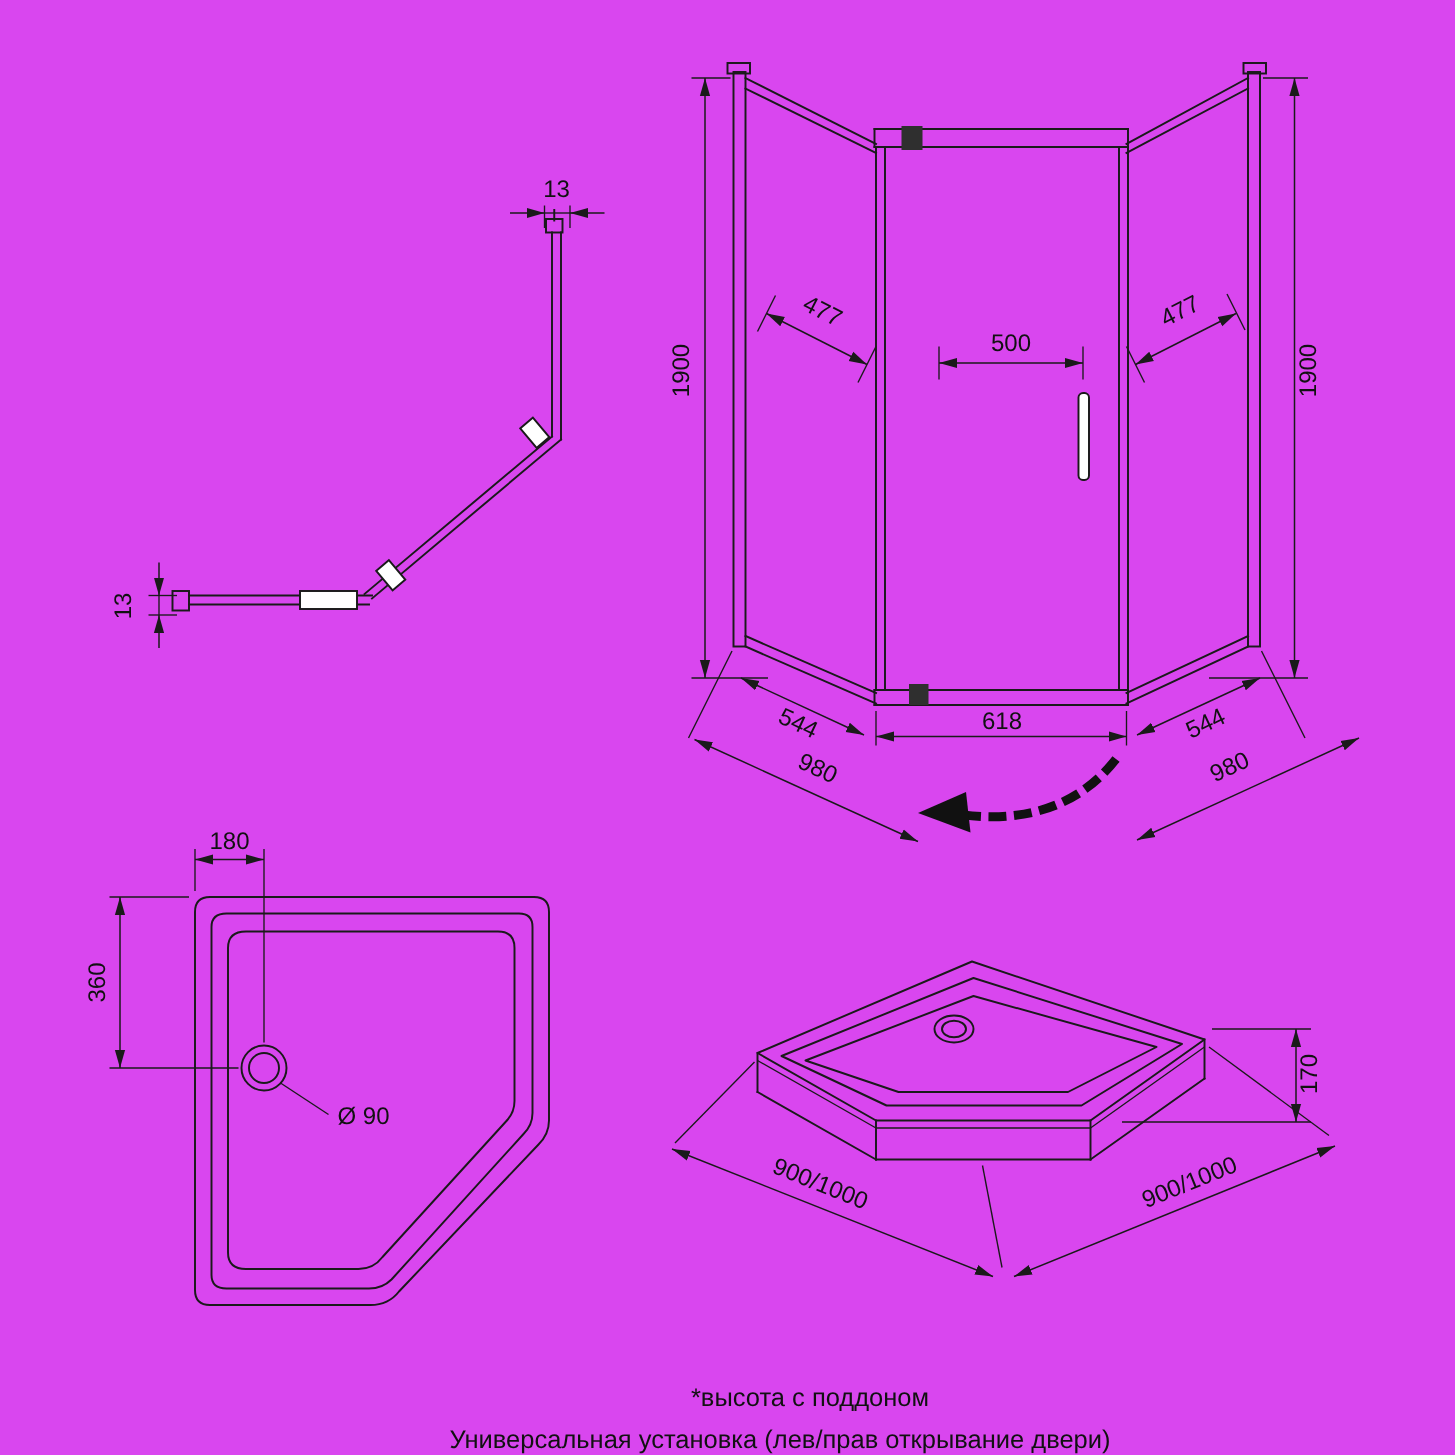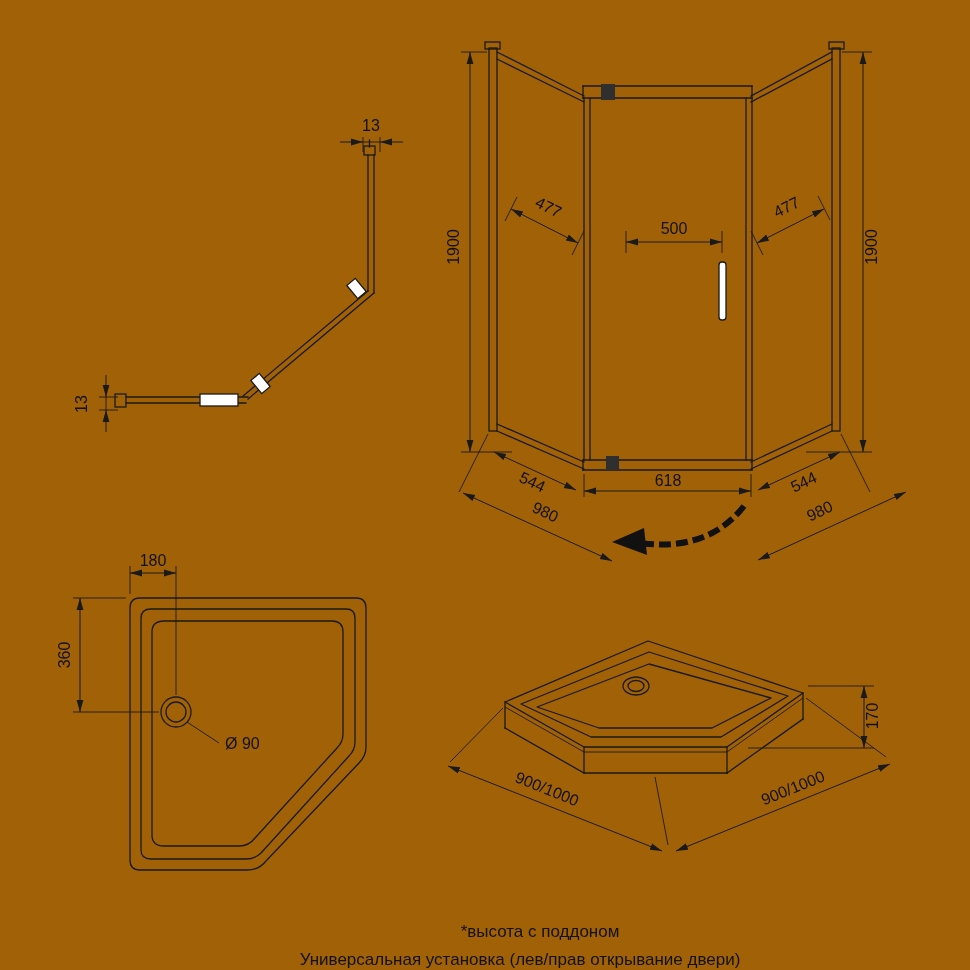--- a/index.html
+++ b/index.html
@@ -1,19 +1,19 @@
 <!DOCTYPE html>
 <html><head>
 <meta charset="utf-8">
 <style>
   html, body { margin: 0; padding: 0; background: #ffffff; }
   .stage {
     position: relative;
     width: 970px; height: 970px;
-    background: #a16207;
+    background: #d946ef;
     font-family: "Liberation Sans", sans-serif;
     overflow: hidden;
   }
   svg { position: absolute; left: 0; top: 0; }
   .ln  { stroke: #1a1a1a; stroke-width: 1.3; fill: none; stroke-linecap: square; }
   .lnr { stroke: #1a1a1a; stroke-width: 1.3; fill: none; stroke-linejoin: round; }
   .ext { stroke: #1a1a1a; stroke-width: 0.9; fill: none; }
   .dim { stroke: #1a1a1a; stroke-width: 1; fill: none;
          marker-start: url(#arr); marker-end: url(#arr); }
   .dimo { stroke: #1a1a1a; stroke-width: 1; fill: none; marker-end: url(#arr); }

